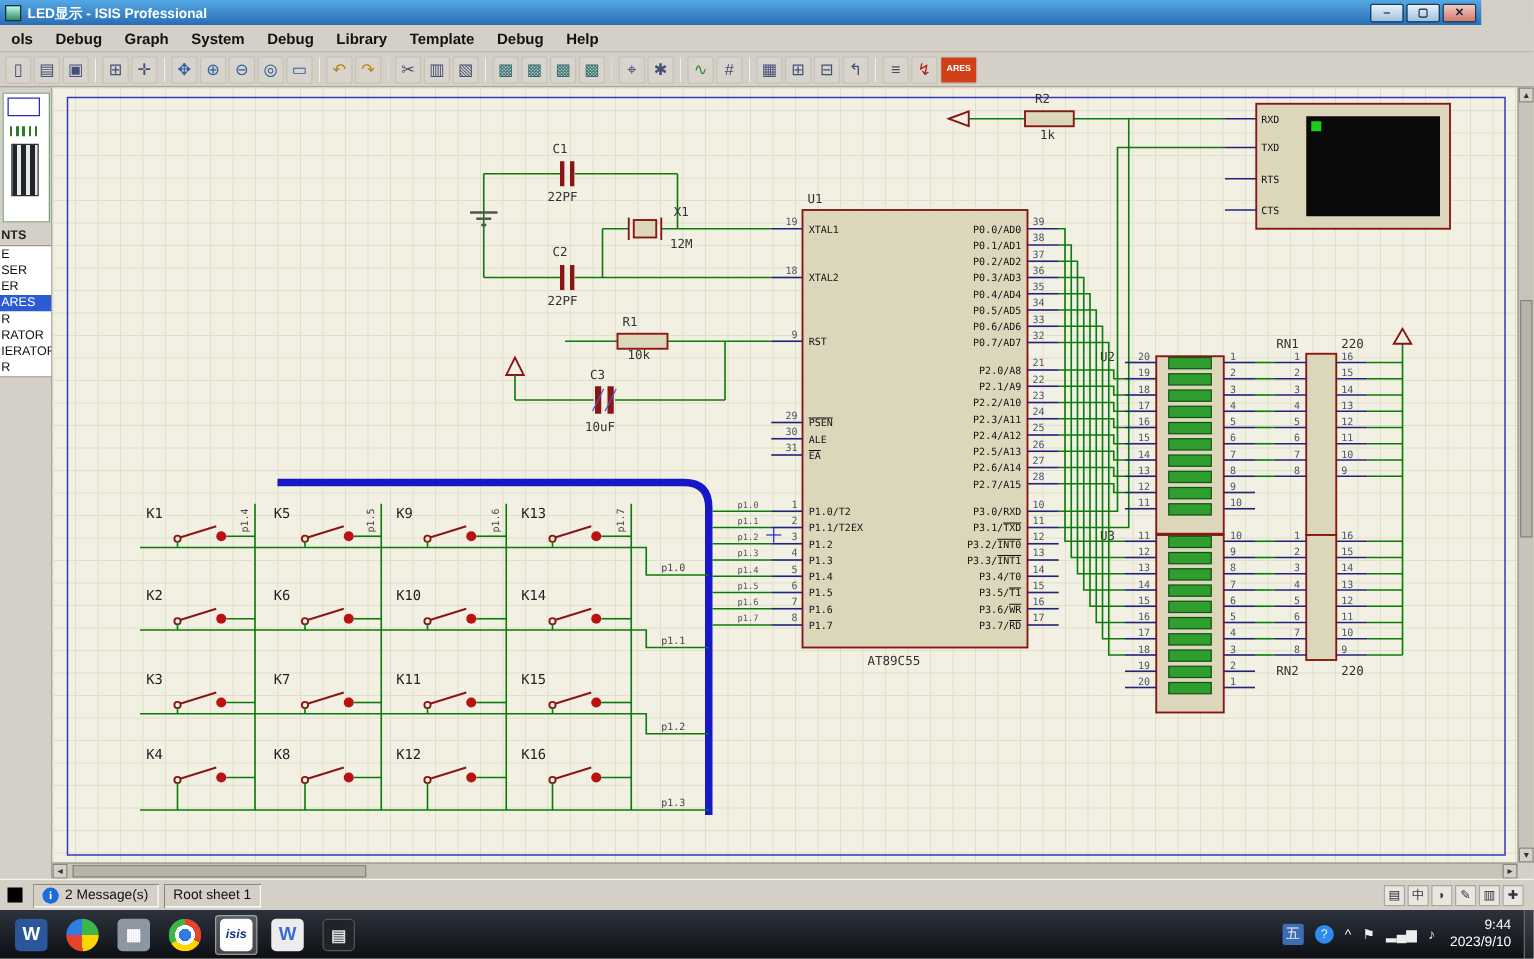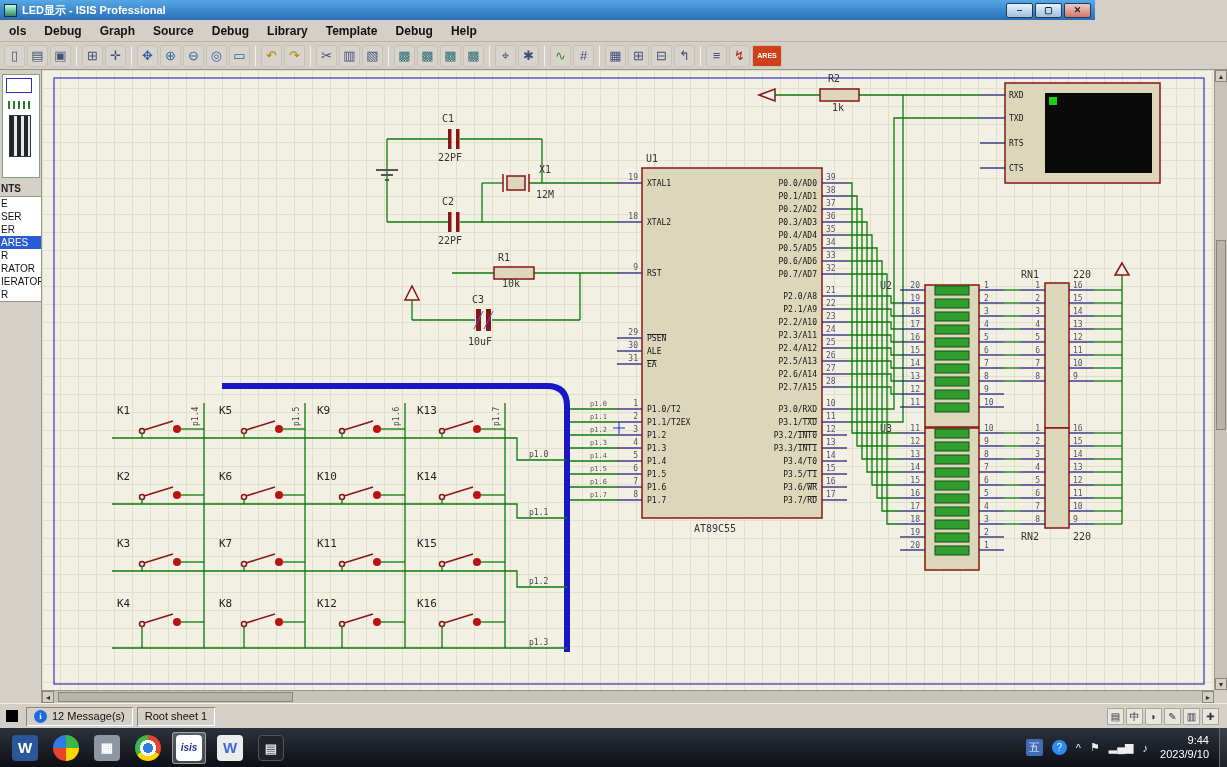--- a/index.html
+++ b/index.html
@@ -1,20 +1,20 @@
 <!DOCTYPE html>
 <html><head>
 <meta charset="utf-8">
 <style>
   html,body{margin:0;padding:0;width:1227px;height:767px;overflow:hidden;
     font-family:"Liberation Sans",sans-serif;background:#d4d0c8;position:relative;}
   *{box-sizing:border-box;}
 
   
-  #titlebar{position:absolute;left:0;top:0;width:1095px;height:20px;
+  #titlebar{position:absolute;left:0;top:0;width:1185px;height:20px;
     background:linear-gradient(#54a8e4,#2a6db5);display:flex;align-items:center;
     color:#fff;font-size:11px;font-weight:bold;padding:0 4px;}
   #app-icon{width:13px;height:13px;background:linear-gradient(#bfe,#386);border:1px solid #133;
     margin-right:5px;flex:0 0 auto;}
   #title-text{flex:1 1 auto;white-space:nowrap;overflow:hidden;}
   .winbtn{width:27px;height:15px;margin-left:2px;border:1px solid #1d3b5a;border-radius:2px;
     background:linear-gradient(#e8f2fb,#9fc0dd);color:#123;font-size:9px;line-height:13px;
     text-align:center;font-weight:bold;}
   .winbtn.close{background:linear-gradient(#f3c9c2,#cf7a6a);}
 
@@ -126,21 +126,21 @@
   <div id="title-text">LED显示 - ISIS Professional</div>
   <div class="winbtn">‒</div>
   <div class="winbtn">▢</div>
   <div class="winbtn close">✕</div>
 </div>
 
 <div id="menubar">
     <div class="menu-item">ols</div>
     <div class="menu-item">Debug</div>
     <div class="menu-item">Graph</div>
-    <div class="menu-item">Source</div>
+    <div class="menu-item">System</div>
     <div class="menu-item">Debug</div>
     <div class="menu-item">Library</div>
     <div class="menu-item">Template</div>
     <div class="menu-item">Debug</div>
     <div class="menu-item">Help</div>
   </div>
 <div id="toolbar">
     <div class="tbtn">▯</div>
     <div class="tbtn">▤</div>
     <div class="tbtn">▣</div>
@@ -779,21 +779,21 @@
 <div id="v-scroll">
   <div class="scroll-arrow" style="left:0;top:0">▲</div>
   <div class="scroll-thumb" style="left:1px;top:170px;width:10px;height:190px"></div>
   <div class="scroll-arrow" style="left:0;bottom:0">▼</div>
 </div>
 
 <div id="statusbar">
   <div id="stop-square"></div>
   <div class="status-panel">
     <div id="info-icon">i</div>
-    <span>12 Message(s)</span>
+    <span>2 Message(s)</span>
   </div>
   <div class="status-panel">
     <span>Root sheet 1</span>
   </div>
   <div id="status-right">
       <div class="stat-ico">▤</div>
       <div class="stat-ico">中</div>
       <div class="stat-ico">◗</div>
       <div class="stat-ico">✎</div>
       <div class="stat-ico">▥</div>

